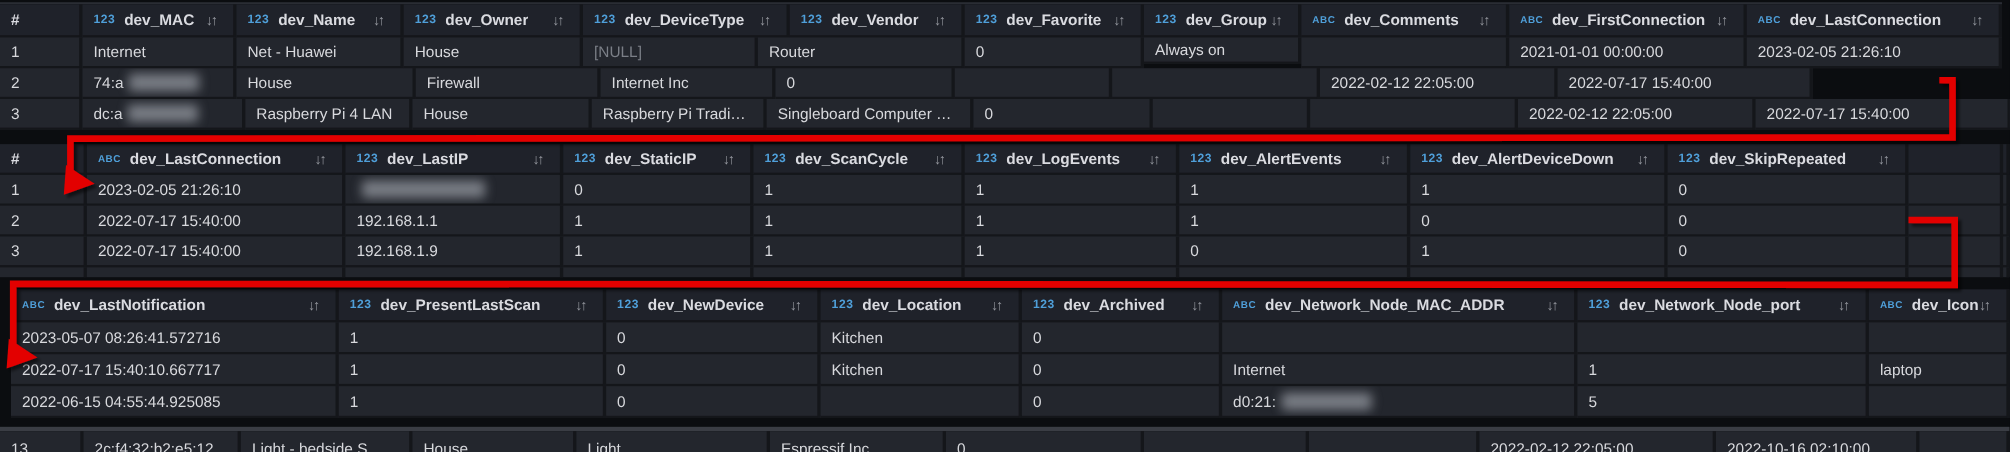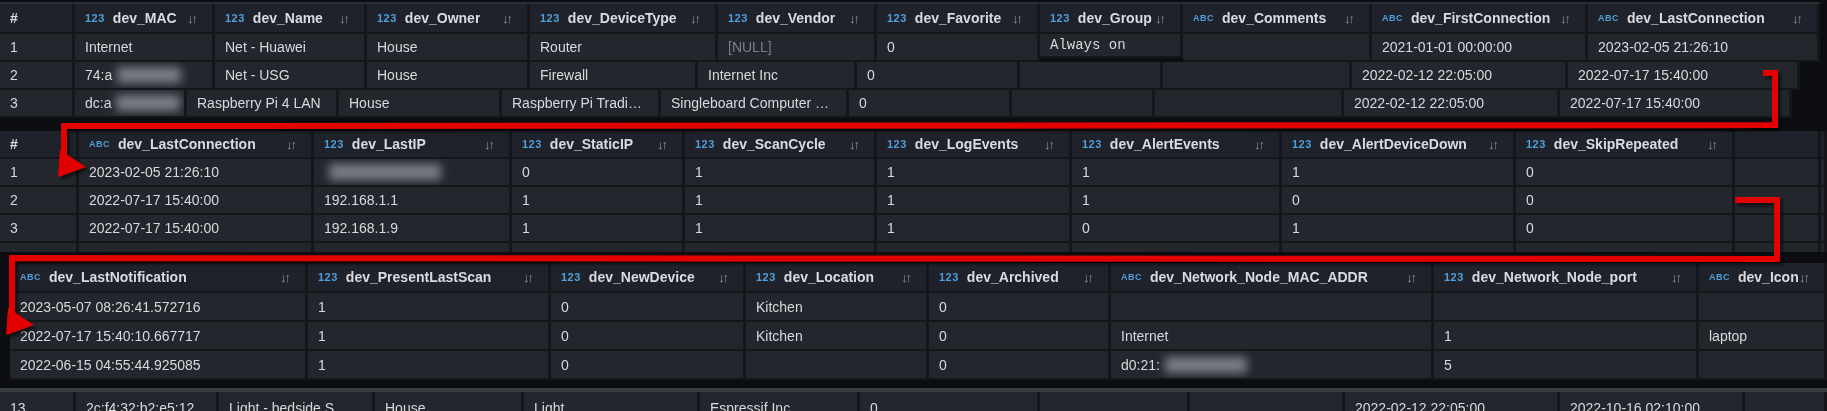--- a/index.html
+++ b/index.html
@@ -85,49 +85,48 @@
         <span class="ticon text">ABC</span>
         <span class="lbl">dev_LastConnection</span>
         <span class="sort">↓↑</span>
       </div>
     </div>
     <div class="trow">
       <div class="cell" style="width: 75px; height: 28px;">1</div>
       <div class="cell" style="width: 140px; height: 28px;">Internet</div>
       <div class="cell" style="width: 152px; height: 28px;">Net - Huawei</div>
       <div class="cell" style="width: 163px; height: 28px;">House</div>
-      <div class="cell" style="width: 188px; height: 28px;">Router</div>
       <div class="cell" style="width: 159px; height: 28px;">
         <span class="muted">[NULL]</span>
       </div>
+      <div class="cell" style="width: 188px; height: 28px;">Router</div>
       <div class="cell" style="width: 163px; height: 28px;">0</div>
-      <div class="cell" style="width: 143px; height: 24px; font-family: Liberation Mono, monospace;">Always on</div>
+      <div class="cell" style="width: 143px; height: 24px;">Always on</div>
       <div class="cell" style="width: 189px; height: 28px;"></div>
       <div class="cell" style="width: 216px; height: 28px;">2021-01-01 00:00:00</div>
       <div class="cell" style="width: 232px; height: 28px;">2023-02-05 21:26:10</div>
     </div>
     <div class="trow">
       <div class="cell" style="width: 75px; height: 28px;">2</div>
       <div class="cell" style="width: 140px; height: 28px;">
         <span>74:a</span>
         <span class="blurpatch" style="width: 64px;"></span>
       </div>
-      <div class="cell" style="width: 152px; height: 28px;">Net - USG</div>
       <div class="cell" style="width: 163px; height: 28px;">House</div>
       <div class="cell" style="width: 168px; height: 28px;">Firewall</div>
       <div class="cell" style="width: 159px; height: 28px;">Internet Inc</div>
       <div class="cell" style="width: 163px; height: 28px;">0</div>
       <div class="cell" style="width: 143px; height: 28px;"></div>
       <div class="cell" style="width: 189px; height: 28px;"></div>
       <div class="cell" style="width: 216px; height: 28px;">2022-02-12 22:05:00</div>
       <div class="cell" style="width: 232px; height: 28px;">2022-07-17 15:40:00</div>
     </div>
     <div class="trow">
       <div class="cell" style="width: 75px; height: 28px;">3</div>
-      <div class="cell" style="width: 112px; height: 28px;">
+      <div class="cell" style="width: 148px; height: 28px;">
         <span>dc:a</span>
         <span class="blurpatch" style="width: 64px;"></span>
       </div>
       <div class="cell" style="width: 152px; height: 28px;">Raspberry Pi 4 LAN</div>
       <div class="cell" style="width: 163px; height: 28px;">House</div>
       <div class="cell" style="width: 159px; height: 28px;">Raspberry Pi Tradi…</div>
       <div class="cell" style="width: 188px; height: 28px;">Singleboard Computer …</div>
       <div class="cell" style="width: 163px; height: 28px;">0</div>
       <div class="cell" style="width: 143px; height: 28px;"></div>
       <div class="cell" style="width: 189px; height: 28px;"></div>

